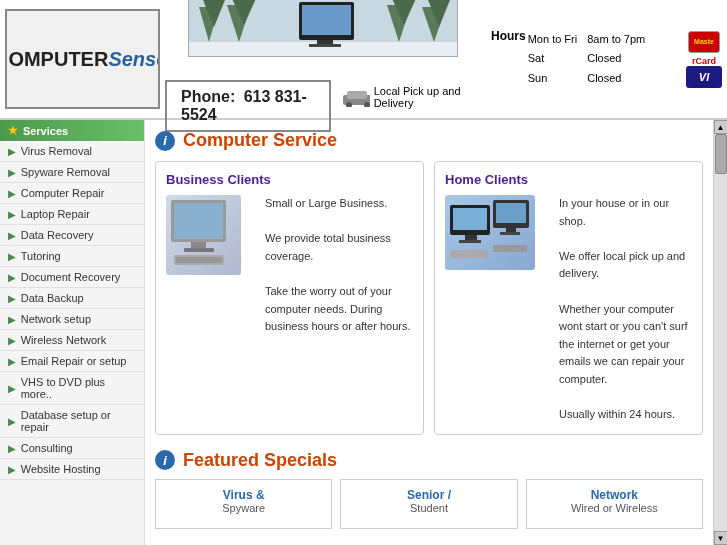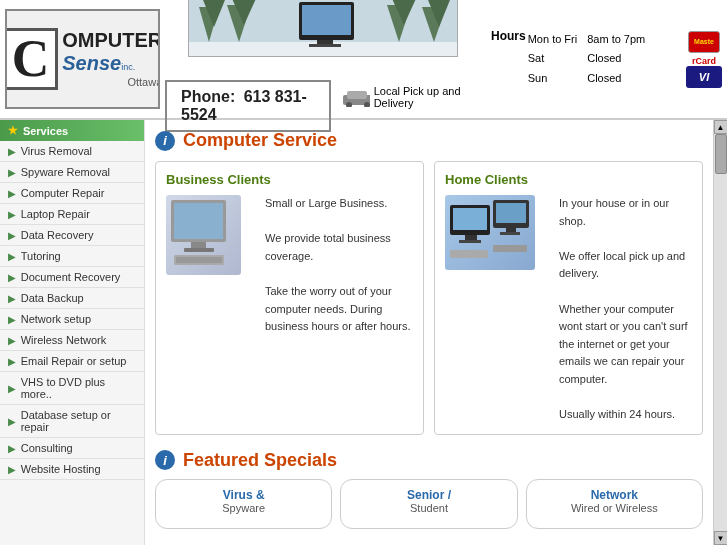--- a/index.html
+++ b/index.html
@@ -35,47 +35,47 @@
     .sidebar-arrow { color: #4a8a4a; font-size: 10px; margin-right: 5px; }
     
     
     .content { flex: 1; padding: 10px; overflow: hidden; }
     
     .section-title { display: flex; align-items: center; color: #cc4400; font-size: 18px; font-weight: bold; margin-bottom: 10px; }
     .info-icon { width: 20px; height: 20px; background: #2a6aaa; border-radius: 50%; color: #fff; display: flex; align-items: center; justify-content: center; font-size: 13px; font-style: italic; font-weight: bold; margin-right: 8px; flex-shrink: 0; }
     
     .service-cards { display: flex; gap: 10px; margin-bottom: 15px; }
     .service-card { flex: 1; border: 1px solid #ccc; border-radius: 4px; padding: 10px; }
-    .card-title { color: #4d7c0f; font-weight: bold; font-size: 13px; margin-bottom: 8px; }
+    .card-title { color: #4c1d95; font-weight: bold; font-size: 13px; margin-bottom: 8px; }
     .card-body { display: flex; gap: 24px; }
     .card-image { width: 75px; height: 80px; background: linear-gradient(135deg, #d0d8e8 0%, #b0b8d0 100%); border-radius: 3px; flex-shrink: 0; display: flex; align-items: center; justify-content: center; position: relative; overflow: hidden; }
     .card-text { font-size: 11px; line-height: 1.6; color: #333; }
     
     
     .home-image { width: 90px; height: 75px; background: linear-gradient(135deg, #a8c8e8 0%, #88a8d0 100%); border-radius: 3px; flex-shrink: 0; display: flex; align-items: center; justify-content: center; }
     
     
     .featured-title { display: flex; align-items: center; color: #cc4400; font-size: 18px; font-weight: bold; margin-bottom: 8px; }
     .specials-grid { display: flex; gap: 8px; }
-    .special-card { flex: 1; border: 1px solid #ccc; border-radius: 12px; padding: 8px; text-align: center; min-height: 50px; }
+    .special-card { flex: 1; border: 1px solid #ccc; border-radius: 0; padding: 8px; text-align: center; min-height: 50px; }
     .special-title { color: #2a6aaa; font-weight: bold; font-size: 12px; }
     .special-subtitle { font-size: 11px; color: #555; }
   </style>
 </head>
 <body>
 
 <div class="header">
 
   <div class="logo-area">
     <div class="logo-box">
       <div style="display:flex; align-items:center;">
         <div style="font-size:52px; font-weight:bold; color:#222; line-height:1; font-family:Georgia,serif; border:3px solid #555; padding:2px 6px; margin-right:4px; background:#fff;">
           <span>C</span>
         </div>
-        <div style="display:flex; flex-direction:column;">
+        <div style="display:flex; flex-direction:row;">
           <div style="display:flex; align-items:baseline;">
             <span style="font-size:20px; font-weight:bold; color:#222; font-family:Arial,sans-serif;">OMPUTER</span>
           </div>
           <div style="display:flex; align-items:baseline;">
             <span style="font-size:20px; color:#2a6099; font-style:italic; font-weight:bold;">Sense</span>
             <span style="font-size:9px; color:#2a6099; vertical-align:super;">inc.</span>
           </div>
           <div style="text-align:right;">
             <span style="font-size:11px; color:#555;">Ottawa</span>
           </div>

